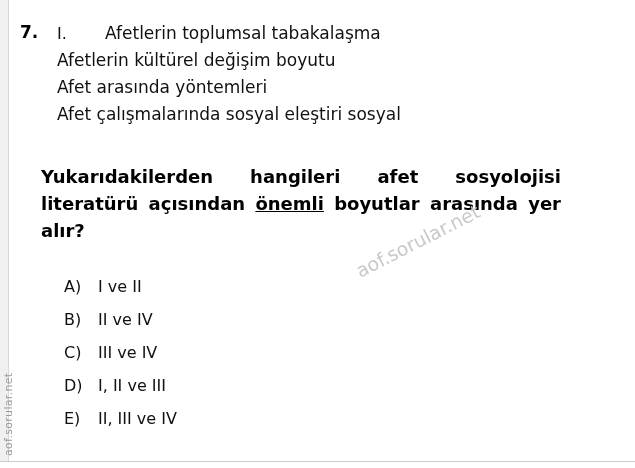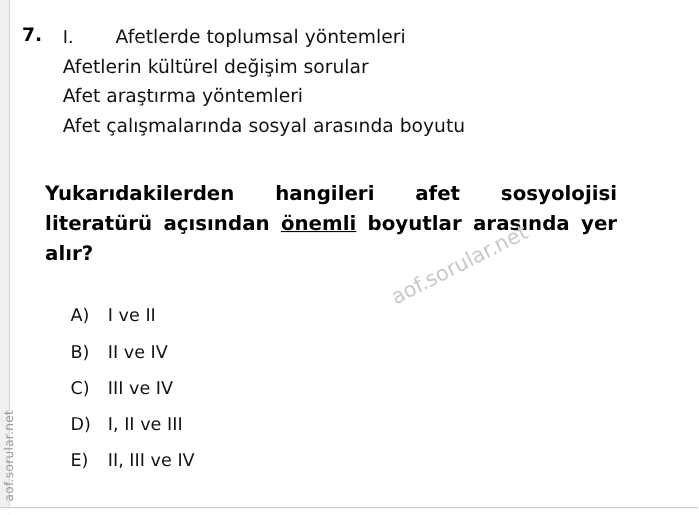--- a/index.html
+++ b/index.html
@@ -136,30 +136,30 @@
 
   <div class="left-rule"></div>
 
   <div class="side-watermark">aof.sorular.net</div>
 
   <div class="q-number">7.</div>
 
   <div class="stem-list">
     <div class="stem-row">
       <span class="roman">I.</span>
-      <span class="stem-text">Afetlerde toplumsal yöntemleri</span>
+      <span class="stem-text">Afetlerin toplumsal tabakalaşma</span>
     </div>
     <div class="stem-row">
-      <span class="stem-text">Afetlerin kültürel değişim sorular</span>
+      <span class="stem-text">Afetlerin kültürel değişim boyutu</span>
     </div>
     <div class="stem-row">
-      <span class="stem-text">Afet araştırma yöntemleri</span>
+      <span class="stem-text">Afet arasında yöntemleri</span>
     </div>
     <div class="stem-row">
-      <span class="stem-text">Afet çalışmalarında sosyal arasında boyutu</span>
+      <span class="stem-text">Afet çalışmalarında sosyal eleştiri sosyal</span>
     </div>
   </div>
 
   <div class="prompt"><span>Yukarıdakilerden hangileri afet sosyolojisi literatürü açısından </span><span class="u">önemli</span><span> boyutlar arasında yer alır?</span></div>
 
   <div class="options">
     <div class="opt-row">
       <span class="opt-letter">A)</span>
       <span class="opt-text">I ve II</span>
     </div>

